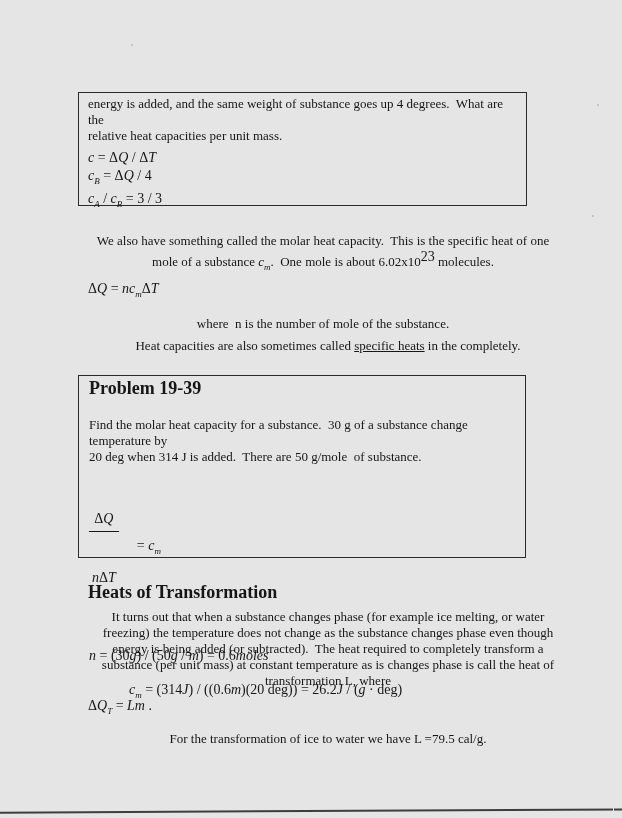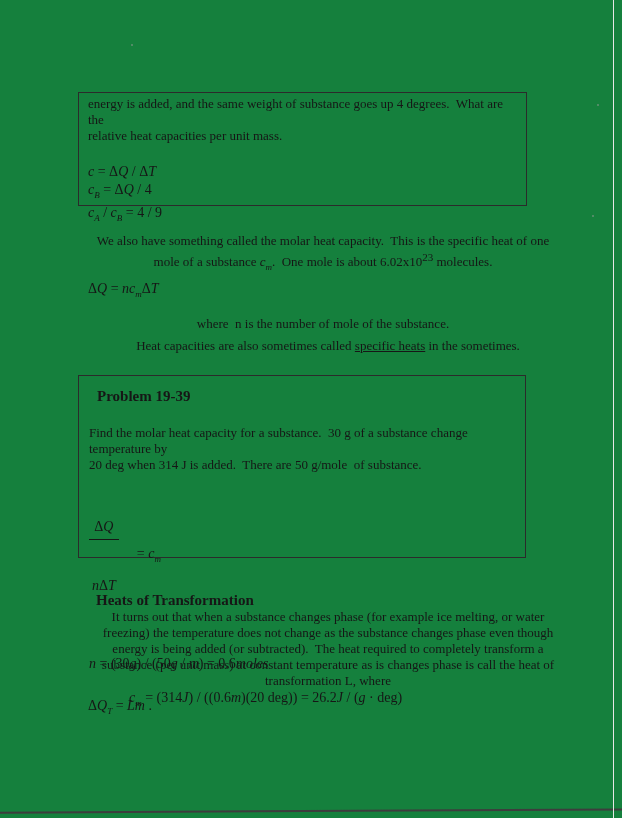--- a/index.html
+++ b/index.html
@@ -1,45 +1,45 @@
 <!DOCTYPE html>
 <html><head>
 <meta charset="utf-8">
 <style>
   html, body { margin: 0; padding: 0; background: #ffffff; }
   .page {
     position: relative;
     width: 622px;
     height: 818px;
-    background: #15803d;
+    background: #e5e5e5;
     font-family: "Liberation Serif", "DejaVu Serif", serif;
     color: #161616;
     overflow: hidden;
   }
   .para {
     white-space: pre-wrap;
     font-size: 13px;
     line-height: 16px;
     margin: 0;
   }
   .abs { position: absolute; text-align: center; }
   .box {
     position: absolute;
     box-sizing: border-box;
     border: 1.5px solid #2b2b2b;
   }
   .box1 { left: 78px; top: 92px; width: 449px; height: 114px; padding: 3px 9px; }
   .box2 { left: 78px; top: 375px; width: 448px; height: 183px; padding: 4px 10px; }
   .eq { font-size: 14px; line-height: 18px; white-space: pre; }
-  .eq-block { margin-top: 19px; }
+  .eq-block { margin-top: 5px; }
   .it { font-style: italic; }
   sub { font-size: 9px; font-style: italic; }
-  sup { font-size: 11px; }
+  sup { font-size: 14px; }
   .ul { text-decoration: underline; }
-  .title-line { font-size: 15px; font-weight: bold; line-height: 16px; margin: 8px; }
+  .title-line { font-size: 18px; font-weight: bold; line-height: 16px; margin: 0; }
   .frac-row { display: flex; align-items: center; }
   .frac { display: inline-block; text-align: center; vertical-align: middle; }
   .frac .num { display: block; border-bottom: 1px solid #161616; padding: 0 3px 3px 3px; }
   .frac .den { display: block; padding: 1px 3px 0 3px; }
   .frac-rhs { margin-left: 18px; }
   .scan-line-bottom {
     position: absolute;
     left: -6px; top: 810px;
     width: 640px; height: 2px;
     background: #3d3d3d;
@@ -63,32 +63,32 @@
 <body>
 
 <div class="page">
 
   <div class="box box1">
     <p class="para">energy is added, and the same weight of substance goes up 4 degrees.  What are the
 relative heat capacities per unit mass.</p>
     <div class="eq-block">
       <div class="eq"><span class="it">c</span><span> = Δ</span><span class="it">Q</span><span> / Δ</span><span class="it">T</span></div>
       <div class="eq"><span class="it">c</span><sub>B</sub><span> = Δ</span><span class="it">Q</span><span> / 4</span></div>
-      <div class="eq"><span class="it">c</span><sub>A</sub><span> / </span><span class="it">c</span><sub>B</sub><span> = 4 / 9</span></div>
+      <div class="eq"><span class="it">c</span><sub>A</sub><span> / </span><span class="it">c</span><sub>B</sub><span> = 3 / 3</span></div>
     </div>
   </div>
 
   <p class="para abs" style="left:88px; top:233px; width:470px;"><span>We also have something called the molar heat capacity.  This is the specific heat of one
 mole of a substance </span><span class="eq" style="font-size:13px;"><span class="it">c</span><sub>m</sub></span><span>.  One mole is about 6.02x10</span><sup>23</sup><span> molecules.</span></p>
 
   <div class="eq abs" style="left:88px; top:280px;"><span>Δ</span><span class="it">Q</span><span> = </span><span class="it">nc</span><sub>m</sub><span>Δ</span><span class="it">T</span></div>
 
   <p class="para abs" style="left:88px; top:316px; width:470px;">where  n is the number of mole of the substance.</p>
 
-  <p class="para abs" style="left:88px; top:338px; width:480px;"><span>Heat capacities are also sometimes called </span><span class="ul">specific heats</span><span> in the sometimes.</span></p>
+  <p class="para abs" style="left:88px; top:338px; width:480px;"><span>Heat capacities are also sometimes called </span><span class="ul">specific heats</span><span> in the completely.</span></p>
 
   <div class="box box2">
     <p class="title-line">Problem 19-39</p>
     <p class="para" style="margin-top:21px;">Find the molar heat capacity for a substance.  30 g of a substance change temperature by
 20 deg when 314 J is added.  There are 50 g/mole  of substance.</p>
     <div class="frac-row eq" style="margin-top:9px;">
       <span class="frac">
         <span class="num"><span>Δ</span><span class="it">Q</span></span>
         <span class="den"><span class="it">n</span><span>Δ</span><span class="it">T</span></span>
       </span>
@@ -101,20 +101,21 @@
   <p class="title-line abs" style="left:88px; top:584px;">Heats of Transformation</p>
 
   <p class="para abs" style="left:88px; top:609px; width:480px;">It turns out that when a substance changes phase (for example ice melting, or water
 freezing) the temperature does not change as the substance changes phase even though
 energy is being added (or subtracted).  The heat required to completely transform a
 substance (per unit mass) at constant temperature as is changes phase is call the heat of
 transformation L, where</p>
 
   <div class="eq abs" style="left:88px; top:697px;"><span>Δ</span><span class="it">Q</span><sub>T</sub><span> = </span><span class="it">Lm</span><span> .</span></div>
 
+  <p class="para abs" style="left:88px; top:731px; width:480px;">For the transformation of ice to water we have L =79.5 cal/g.</p>
 
   <div class="scan-line-bottom"></div>
   <div class="scan-edge-right"></div>
   <div class="speck" style="left:131px; top:44px;"></div>
   <div class="speck" style="left:597px; top:104px;"></div>
   <div class="speck" style="left:592px; top:215px;"></div>
 
 </div>
 
 </body></html>

